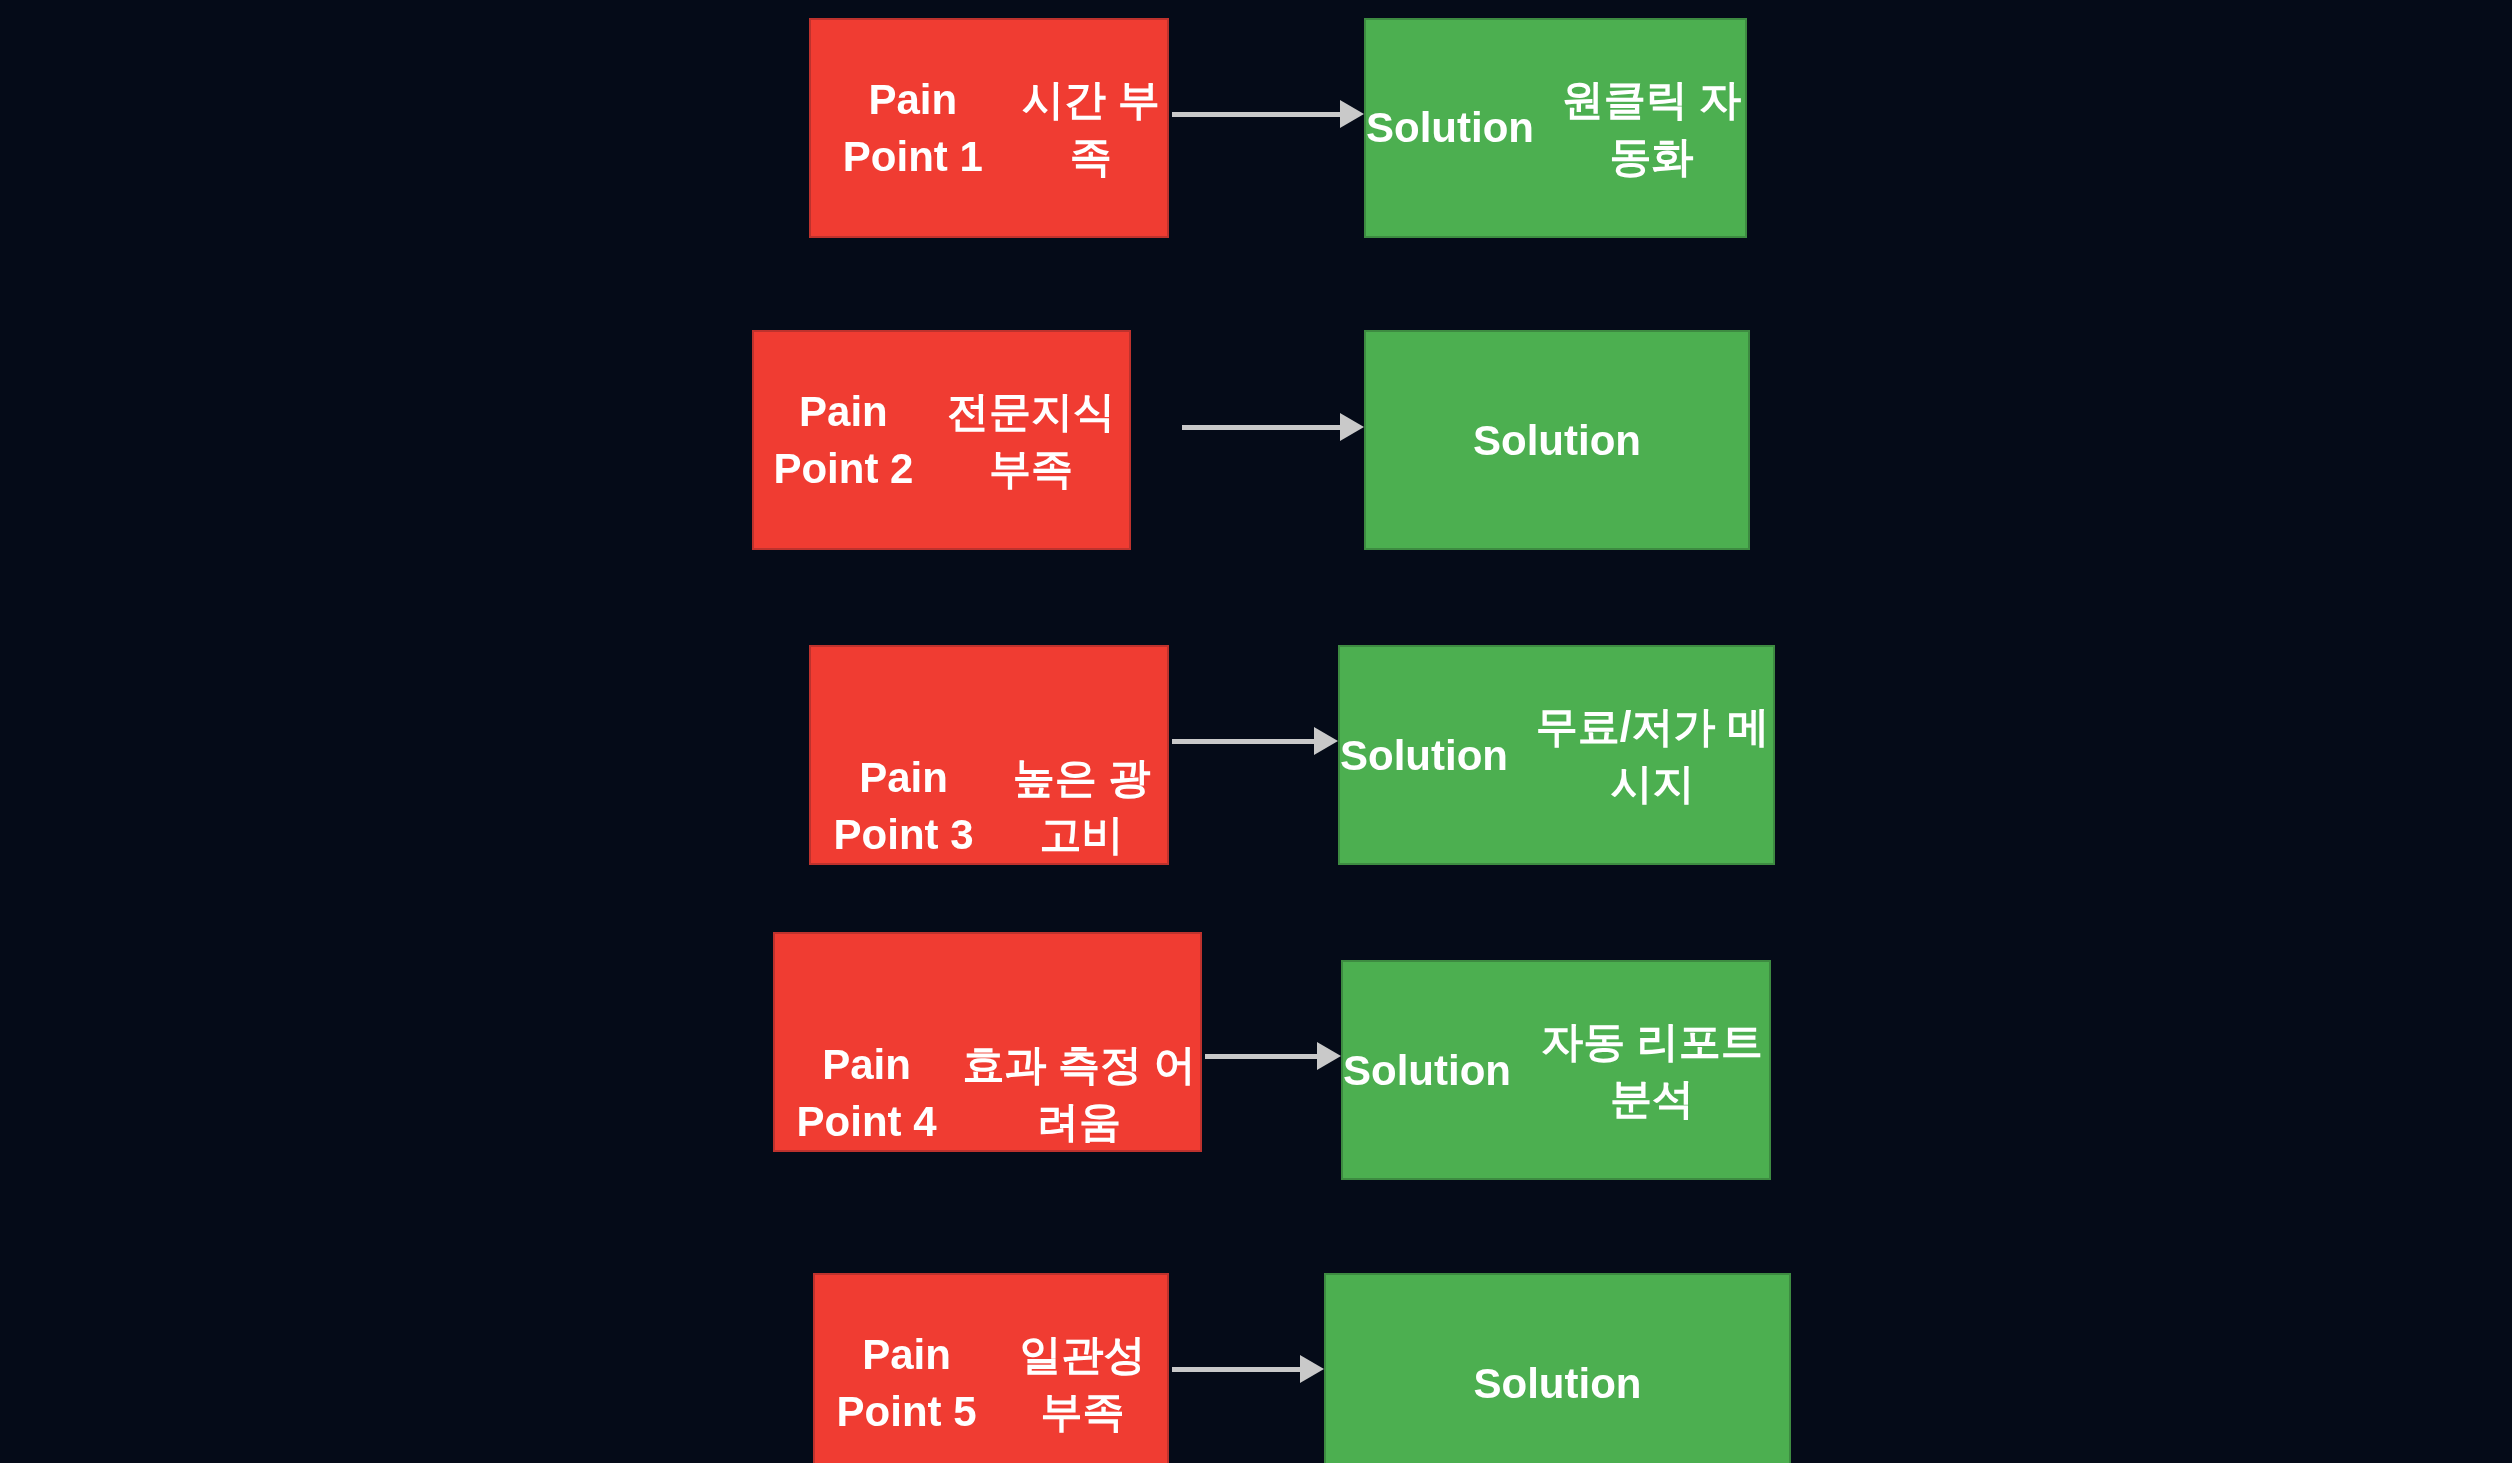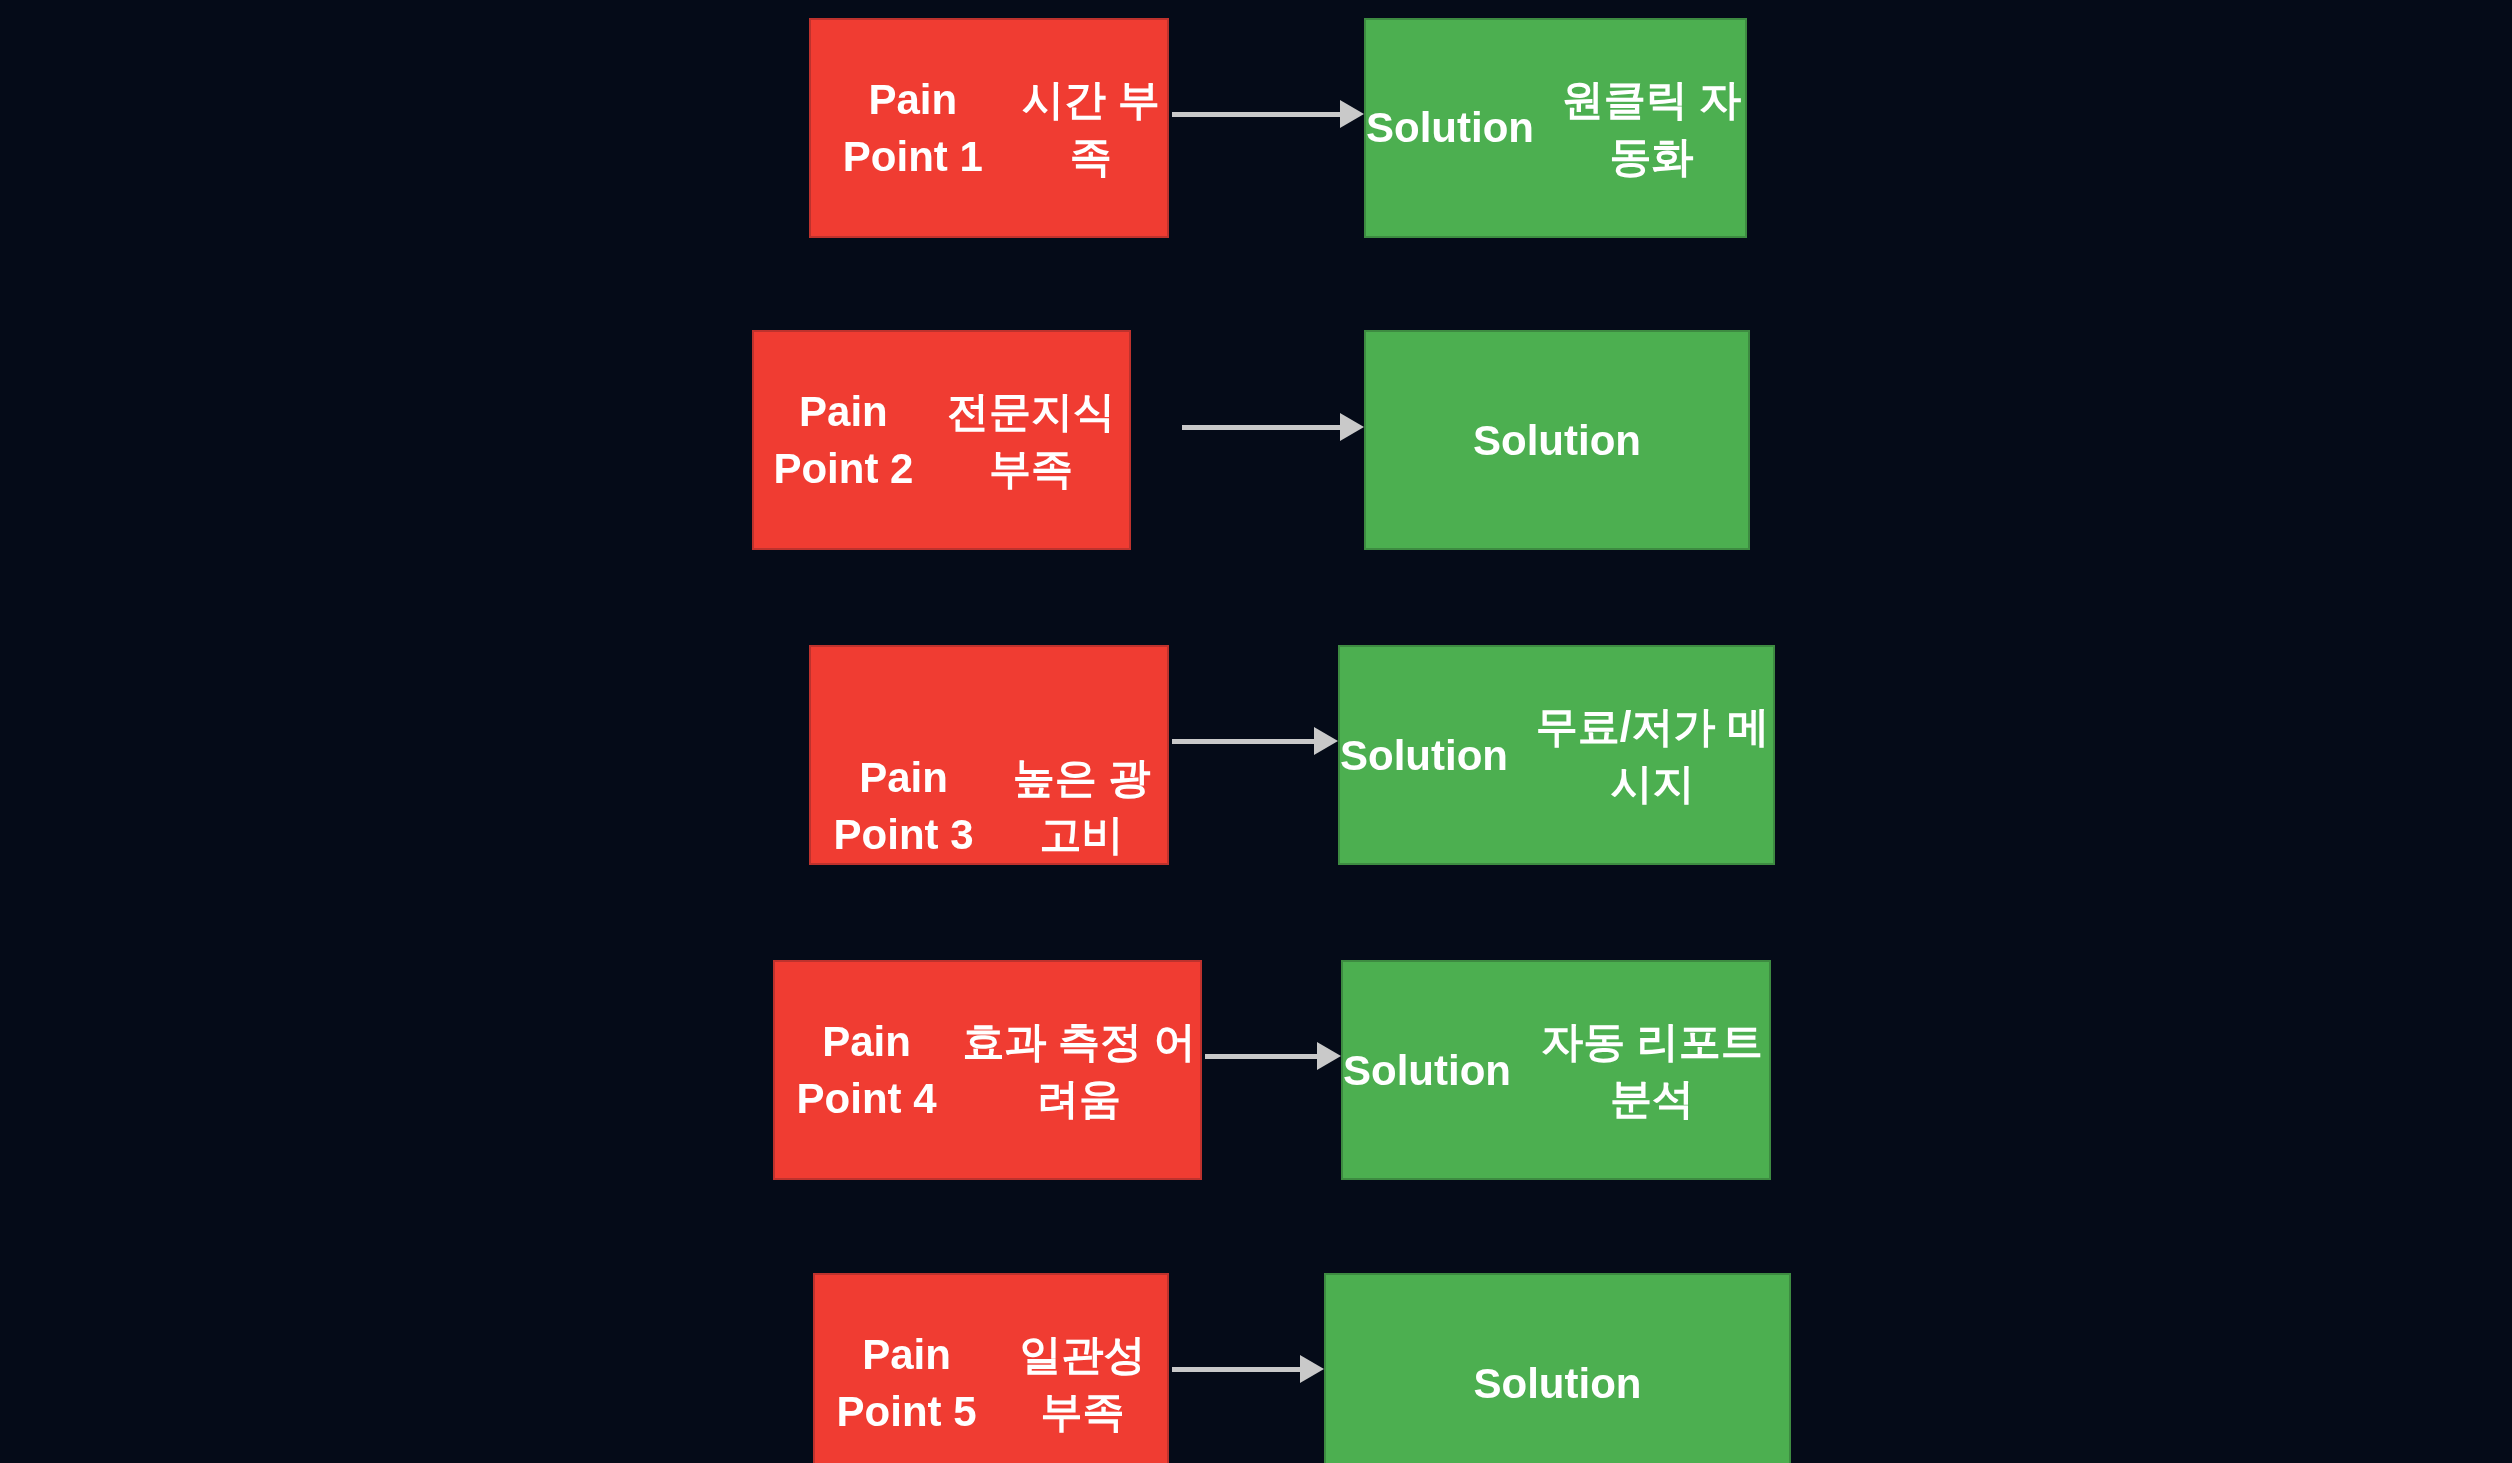--- a/index.html
+++ b/index.html
@@ -63,21 +63,21 @@
   .r1.arrow    { left: 1172px; top: 112px;  width: 168px; }
   
   .r2.pain     { left: 752px;  top: 330px;  width: 379px; }
   .r2.solution { left: 1364px; top: 330px;  width: 386px; }
   .r2.arrow    { left: 1182px; top: 425px;  width: 158px; }
   
   .r3.pain     { left: 809px;  top: 645px;  width: 360px; align-items: flex-end; }
   .r3.solution { left: 1338px; top: 645px;  width: 437px; }
   .r3.arrow    { left: 1172px; top: 739px;  width: 142px; }
   
-  .r4.pain     { left: 773px;  top: 960px; width: 429px; }
+  .r4.pain     { left: 773px;  top: 932px; width: 429px; align-items: flex-end; }
   .r4.solution { left: 1341px; top: 960px; width: 430px; }
   .r4.arrow    { left: 1205px; top: 1054px; width: 112px; }
   
   .r5.pain     { left: 813px;  top: 1273px; width: 356px; }
   .r5.solution { left: 1324px; top: 1273px; width: 467px; }
   .r5.arrow    { left: 1172px; top: 1367px; width: 128px; }
 </style>
 </head>
 <body>
 

